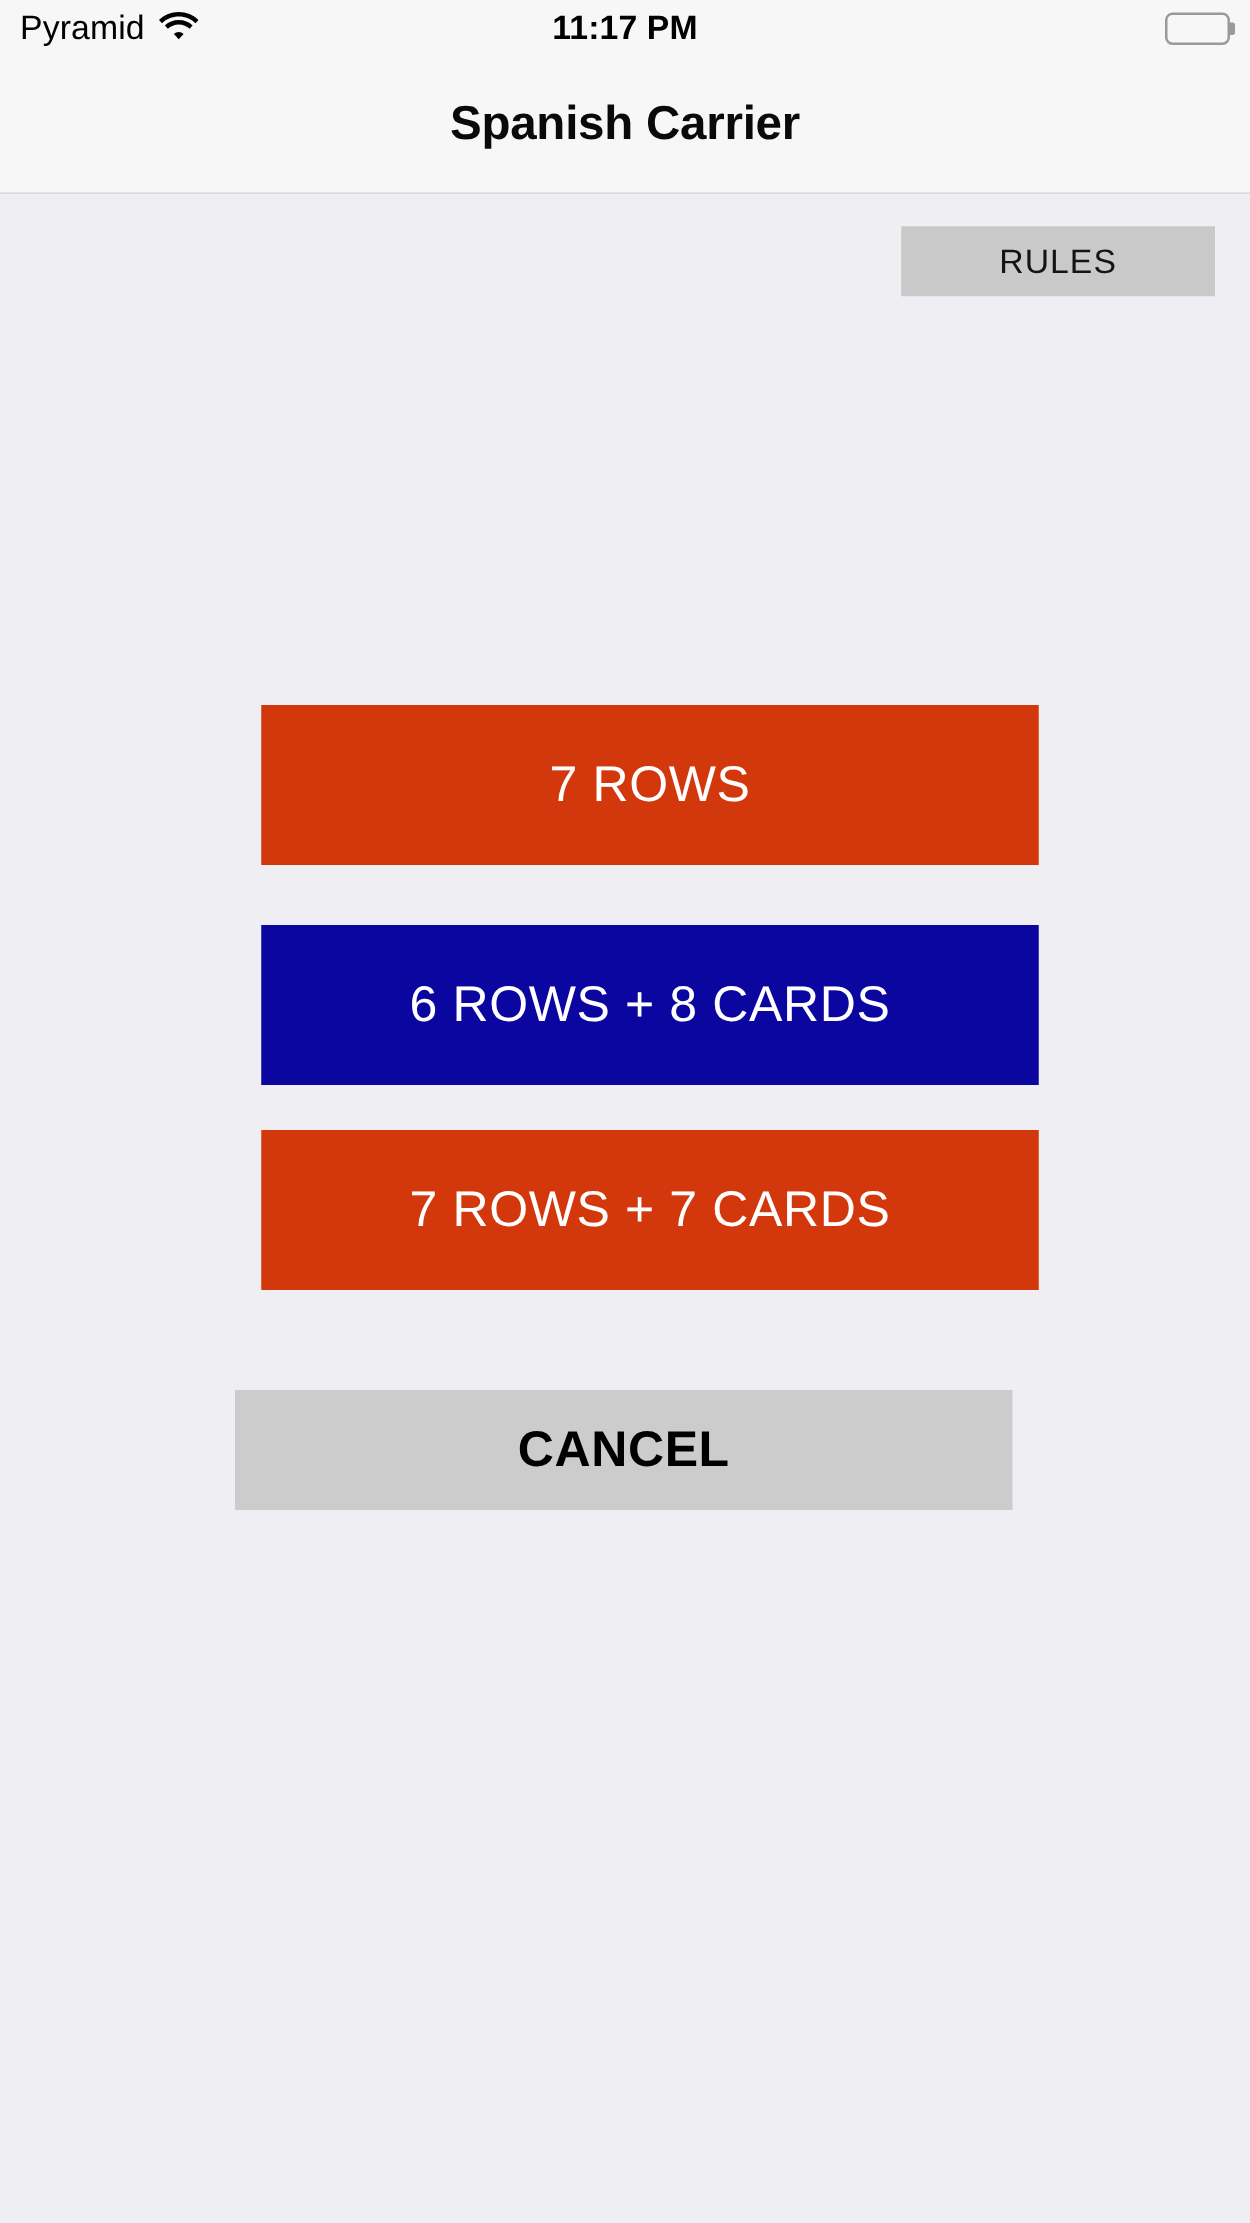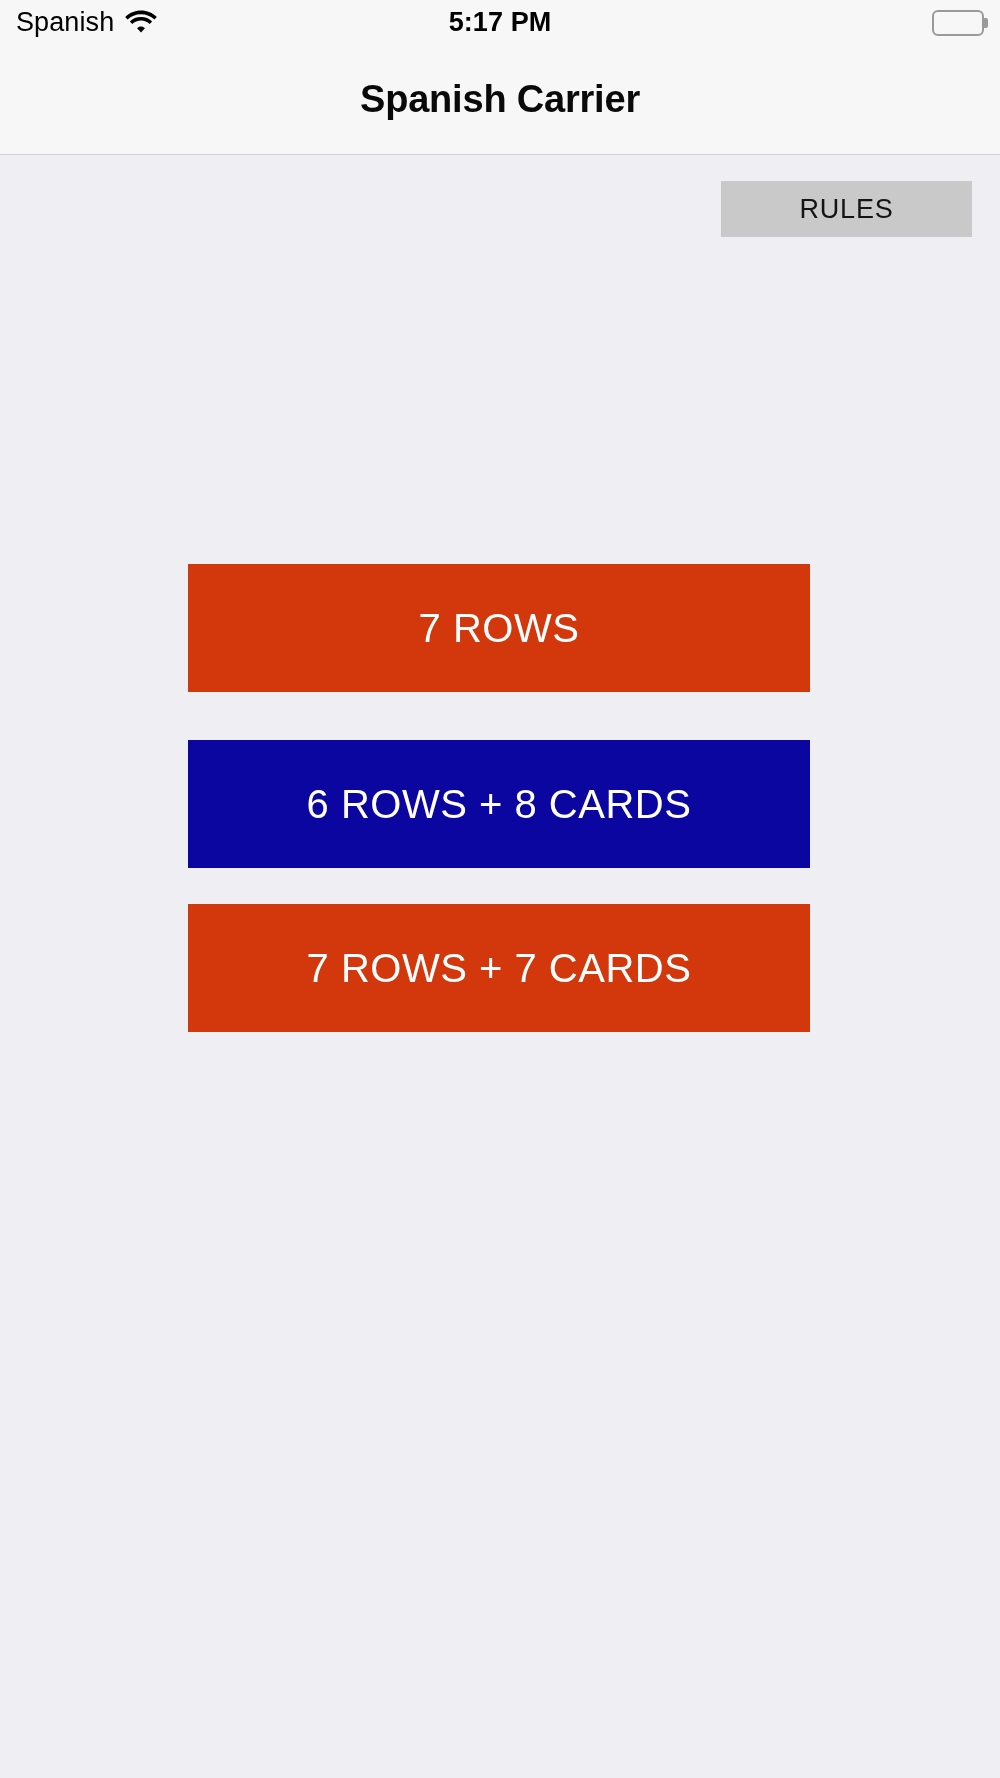--- a/index.html
+++ b/index.html
@@ -94,46 +94,46 @@
 
   .opt-btn {
     position:absolute; left:188px;
     width:622px; height:128px;
     border:none;
     font-family:"Liberation Sans", sans-serif;
     display:flex; align-items:center; justify-content:center;
     cursor:pointer;
     letter-spacing:0.5px;
   }
-  .opt-btn.primary  { color:#FFFFFF; font-size:40px; font-weight:400; }
+  .opt-btn.primary  { color:#FFFFFF; font-size:40px; font-weight:400;margin-left:21px; }
   .opt-btn.cancel   { color:#000000; font-size:40px; font-weight:700; }
 
   #btn-rows7       { top:408px; background:#D3380C; }
   #btn-rows6cards6 { top:584px; background:#0A069F; }
   #btn-rows7cards7 { top:748px; background:#D3380C;text-align:center; }
   #btn-cancel      { top:956px; height:96px; background:#CCCCCC; }
 </style>
 </head>
 <body>
 
 <div id="screen">
 
   <div class="statusbar">
     <div class="sb-left">
-      <span class="sb-carrier">Spanish</span>
+      <span class="sb-carrier">Pyramid</span>
       <span class="wifi-icon">
         <svg width="32" height="24" viewBox="0 0 32 24">
           <path d="M16 5.2c5.2 0 9.9 2.0 13.4 5.3l2.4-2.6C27.6 4.0 22.1 1.6 16 1.6S4.4 4.0 0.2 7.9l2.4 2.6C6.1 7.2 10.8 5.2 16 5.2z" fill="#000"></path>
           <path d="M16 11.6c3.3 0 6.4 1.3 8.7 3.4l2.4-2.6C24.2 9.5 20.3 8.0 16 8.0s-8.2 1.5-11.1 4.4l2.4 2.6c2.3-2.1 5.4-3.4 8.7-3.4z" fill="#000"></path>
           <path d="M16 17.6c1.5 0 2.9 0.6 3.9 1.6l-3.9 4.2-3.9-4.2c1.0-1.0 2.4-1.6 3.9-1.6z" fill="#000"></path>
         </svg>
       </span>
     </div>
 
-    <div class="sb-time">5:17 PM</div>
+    <div class="sb-time">11:17 PM</div>
 
     <div class="sb-right">
       <span class="battery">
         <span class="battery-fill"></span>
         <span class="battery-nub"></span>
       </span>
     </div>
   </div>
 
   <div class="navbar">
@@ -143,15 +143,16 @@
   <div class="content">
 
     <button class="rules-btn">RULES</button>
 
     <button id="btn-rows7" class="opt-btn primary">7 ROWS</button>
 
     <button id="btn-rows6cards6" class="opt-btn primary">6 ROWS + 8 CARDS</button>
 
     <button id="btn-rows7cards7" class="opt-btn primary">7 ROWS + 7 CARDS</button>
 
+    <button id="btn-cancel" class="opt-btn cancel">CANCEL</button>
 
   </div>
 </div>
 
 </body></html>

